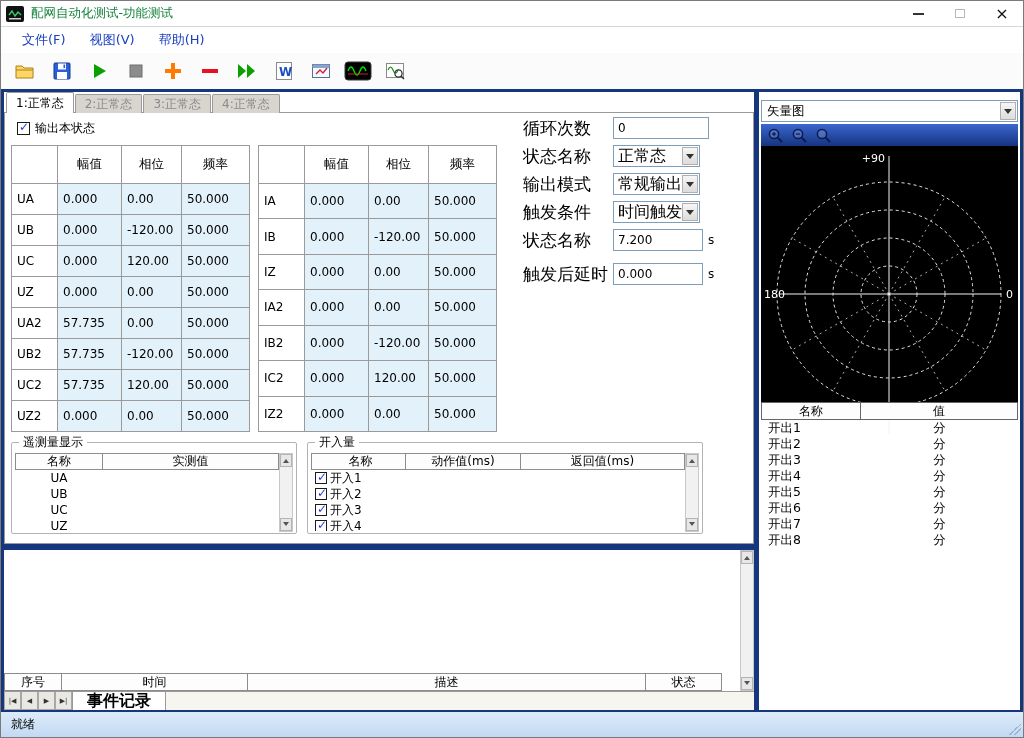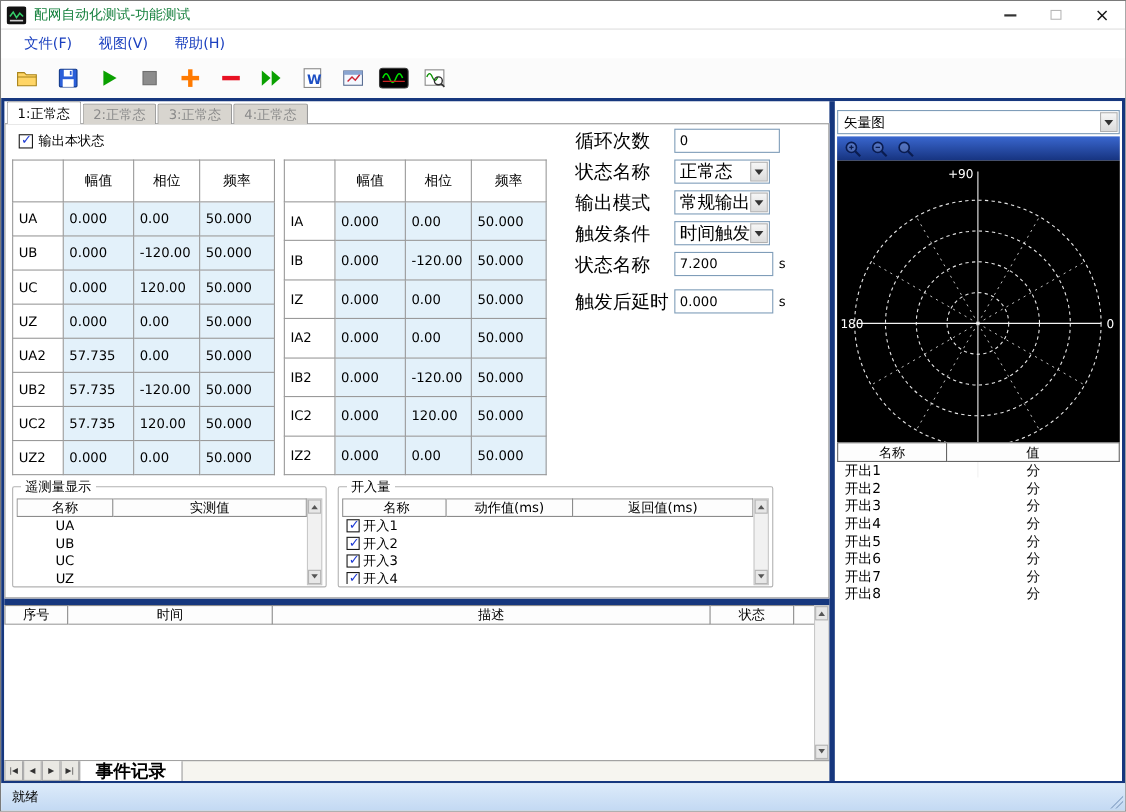--- a/index.html
+++ b/index.html
@@ -85,21 +85,21 @@
 
   
   .vscroll { width:14px; flex:none; background:#f1f1f1; border:1px solid #c8c8c8; display:flex; flex-direction:column; justify-content:space-between; }
   .sb-btn { height:13px; background:#e7e7e7; border:1px solid #b4b4b4; display:flex; align-items:center; justify-content:center; }
   .tri-up-s { width:0; height:0; border:3px solid transparent; border-bottom:4px solid #555; margin-bottom:2px; }
   .tri-down-s { width:0; height:0; border:3px solid transparent; border-top:4px solid #555; margin-top:2px; }
 
   
   .splitter-h { height:6px; flex:none; background:#16377e; }
   .event-area { flex:1; display:flex; min-height:0; background:#fff; }
-  .event-main { flex:1; display:flex; flex-direction:column; }
+  .event-main { flex:1; display:flex; flex-direction:row;align-items:flex-end; }
   .ev-c1 { width:58px; } .ev-c2 { width:186px; } .ev-c3 { width:398px; } .ev-c4 { width:76px; } .ev-fill { flex:1; border-right:none !important; }
   .event-body { flex:1; background:#fff; }
   .event-scroll { height:100%; }
 
   .event-tabbar { height:19px; flex:none; display:flex; align-items:stretch; background:#f6f5f0; border-top:1px solid #9a9a9a; }
   .nav-btn { width:17px; border:1px solid #a8a8a8; border-top:none; background:#e9e8e3; font-size:7px; display:flex; align-items:center; justify-content:center; color:#333; }
   .event-tab { padding:0 14px; background:#fff; border-left:1px solid #9a9a9a; border-right:1px solid #9a9a9a; font-weight:bold; font-size:16px; display:flex; align-items:center; }
 
   
   .statusbar { height:25px; flex:none; background:linear-gradient(#ddebfa,#c3d9f3); display:flex; align-items:center; padding-left:10px; font-size:12px; position:relative; }

